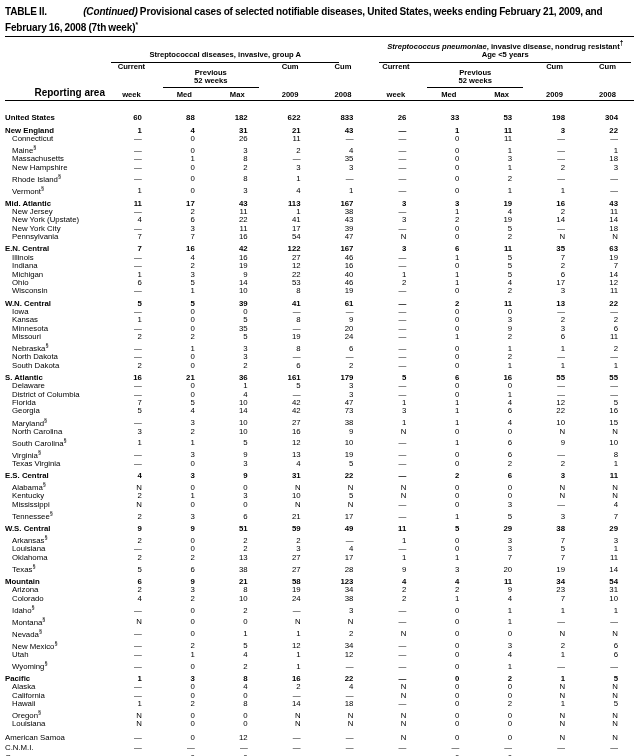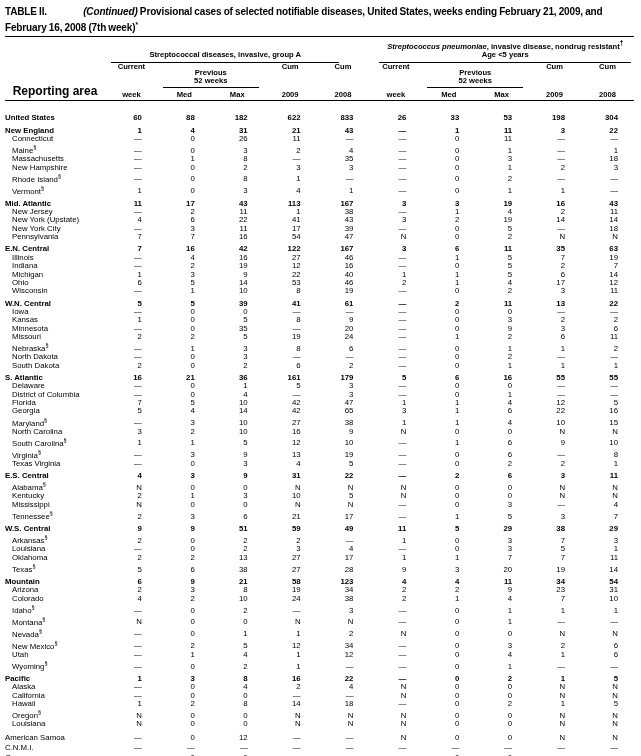--- a/index.html
+++ b/index.html
@@ -11,22 +11,22 @@
            letter-spacing: -0.15px; word-spacing: -0.4px; }
   .title i { font-style: italic; margin-left: 34px; }
   .title sup, .gb-title sup { font-size: 6.5px; }
 
   table { width: 629px; border-collapse: collapse; table-layout: fixed;
           margin-top: 2px; border-top: 1.2px solid #000;
           border-bottom: 2px solid #000; }
   col.c-name { width: 100px; }
 
   th { font-weight: bold; font-size: 7.6px; padding: 0; vertical-align: bottom; }
-  .th-area { text-align: center; border-bottom: 1.5px solid #000; padding-bottom: 2px;
-             font-size: 12px; }
+  .th-area { text-align: right; border-bottom: 1.5px solid #000; padding-bottom: 2px;
+             font-size: 10px; }
   .th-group { padding: 2px 0 0 0; }
   .gwrap { display: flex; flex-direction: column; justify-content: flex-end;
            border-bottom: 1px solid #000; padding-bottom: 2px;
            line-height: 8.6px; text-align: center; white-space: nowrap; }
   .ga { margin: 0 30px 0 6px; }
   .gb { margin: 0 3px 0 10px; }
   .gb-title i { font-style: italic; }
 
   .th-col { line-height: 8.6px; }
   .th-col .l { display: block; }
@@ -522,21 +522,21 @@
           <td class="num">4</td>
           <td class="num">12</td>
           <td class="num">5</td>
         </tr>
         <tr class="state">
           <td class="name">Georgia</td>
           <td class="num">5</td>
           <td class="num">4</td>
           <td class="num">14</td>
           <td class="num">42</td>
-          <td class="num">65</td>
+          <td class="num">73</td>
           <td class="num">3</td>
           <td class="num">1</td>
           <td class="num">6</td>
           <td class="num">22</td>
           <td class="num">16</td>
         </tr>
         <tr class="state">
           <td class="name">Maryland<sup>§</sup></td>
           <td class="num">—</td>
           <td class="num">3</td>

